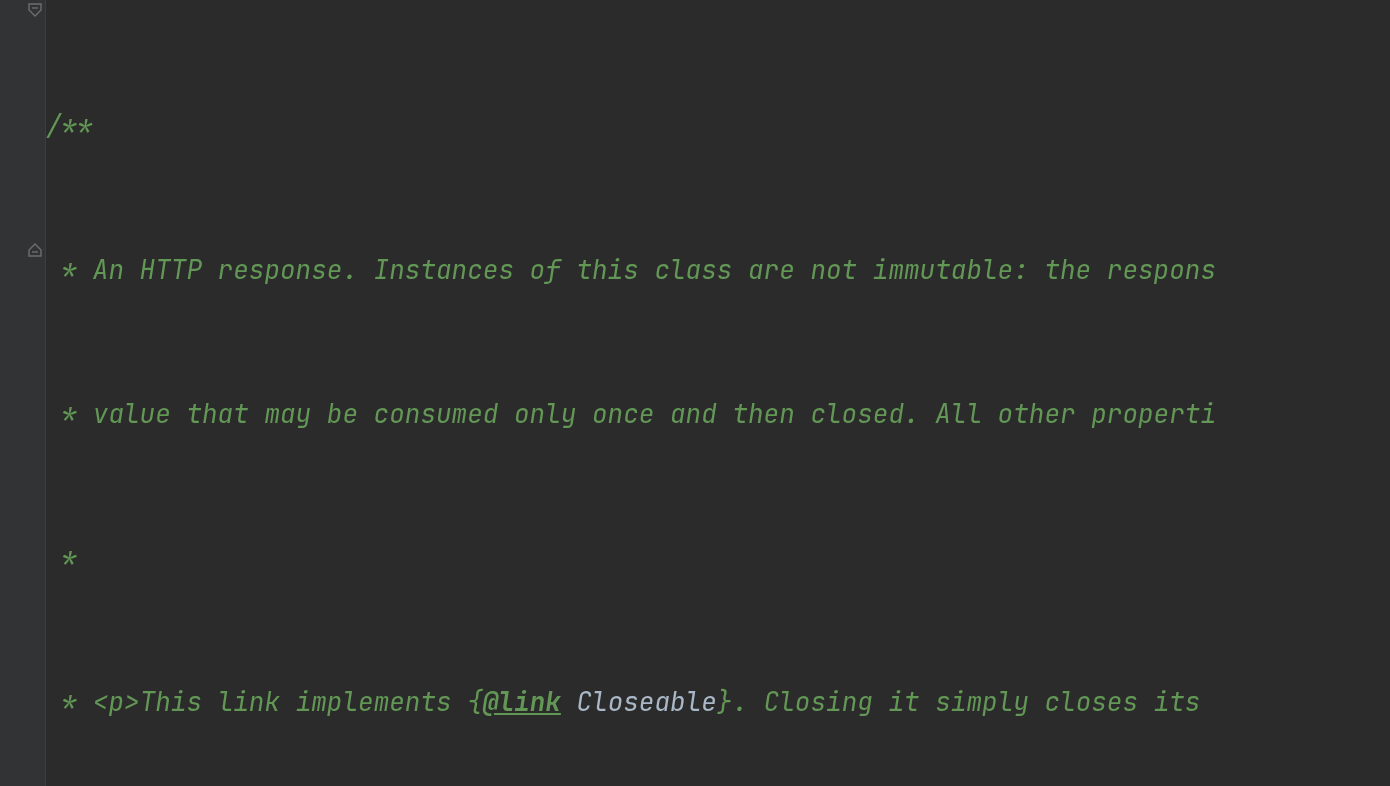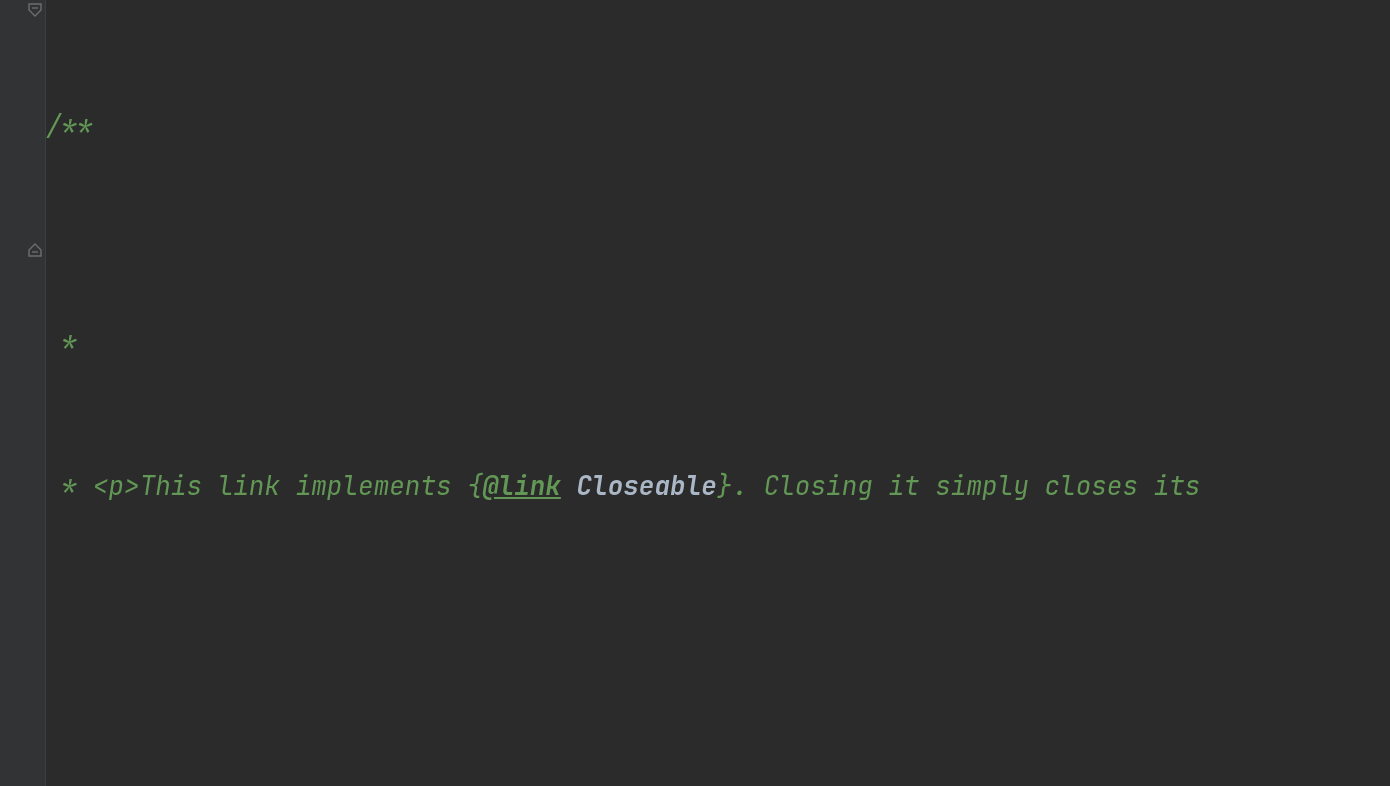--- a/index.html
+++ b/index.html
@@ -40,21 +40,21 @@
     white-space: pre;
   }
   .code-line {
     padding-left: 0;
     height: 36px;
     display: flex;
     align-items: center;
   }
   .c-comment { color: #629755; font-style: italic; }
   .c-link { color: #629755; font-style: italic; font-weight: bold; text-decoration: underline; }
-  .c-link-target { color: #a9b7c6; font-style: italic; font-weight: bold; }
+  .c-link-target { color: #a9b7c6; font-style: italic; }
 </style>
 </head>
 <body>
 
 <div class="gutter">
   <div class="fold-icon" style="top:3px">
     <svg width="14" height="14" viewBox="0 0 14 14">
       <path d="M1 1 L13 1 L13 7 L7 13 L1 7 Z" fill="none" stroke="#6e6e6e" stroke-width="1.4"></path>
       <path d="M4 5 L10 5" stroke="#6e6e6e" stroke-width="1.4"></path>
     </svg>
@@ -64,21 +64,23 @@
       <path d="M1 13 L13 13 L13 7 L7 1 L1 7 Z" fill="none" stroke="#6e6e6e" stroke-width="1.4"></path>
       <path d="M4 9 L10 9" stroke="#6e6e6e" stroke-width="1.4"></path>
     </svg>
   </div>
 </div>
 
 <div class="code-area">
 
   <div class="code-line"><span class="c-comment">/**</span></div>
 
+  <div class="code-line"><span class="c-comment"><span> * </span><span>An HTTP response. Instances of this class are not immutable: the respons</span></span></div>
 
+  <div class="code-line"><span class="c-comment"><span> * </span><span>value that may be consumed only once and then closed. All other properti</span></span></div>
 
   <div class="code-line"><span class="c-comment"> *</span></div>
 
   <div class="code-line"><span class="c-comment"><span> * </span><span>&lt;p&gt;</span><span>This link implements {</span><span class="c-link">@link</span><span class="c-link-target"> Closeable</span><span>}. Closing it simply closes its</span></span></div>
 
   
 
   
 
   

